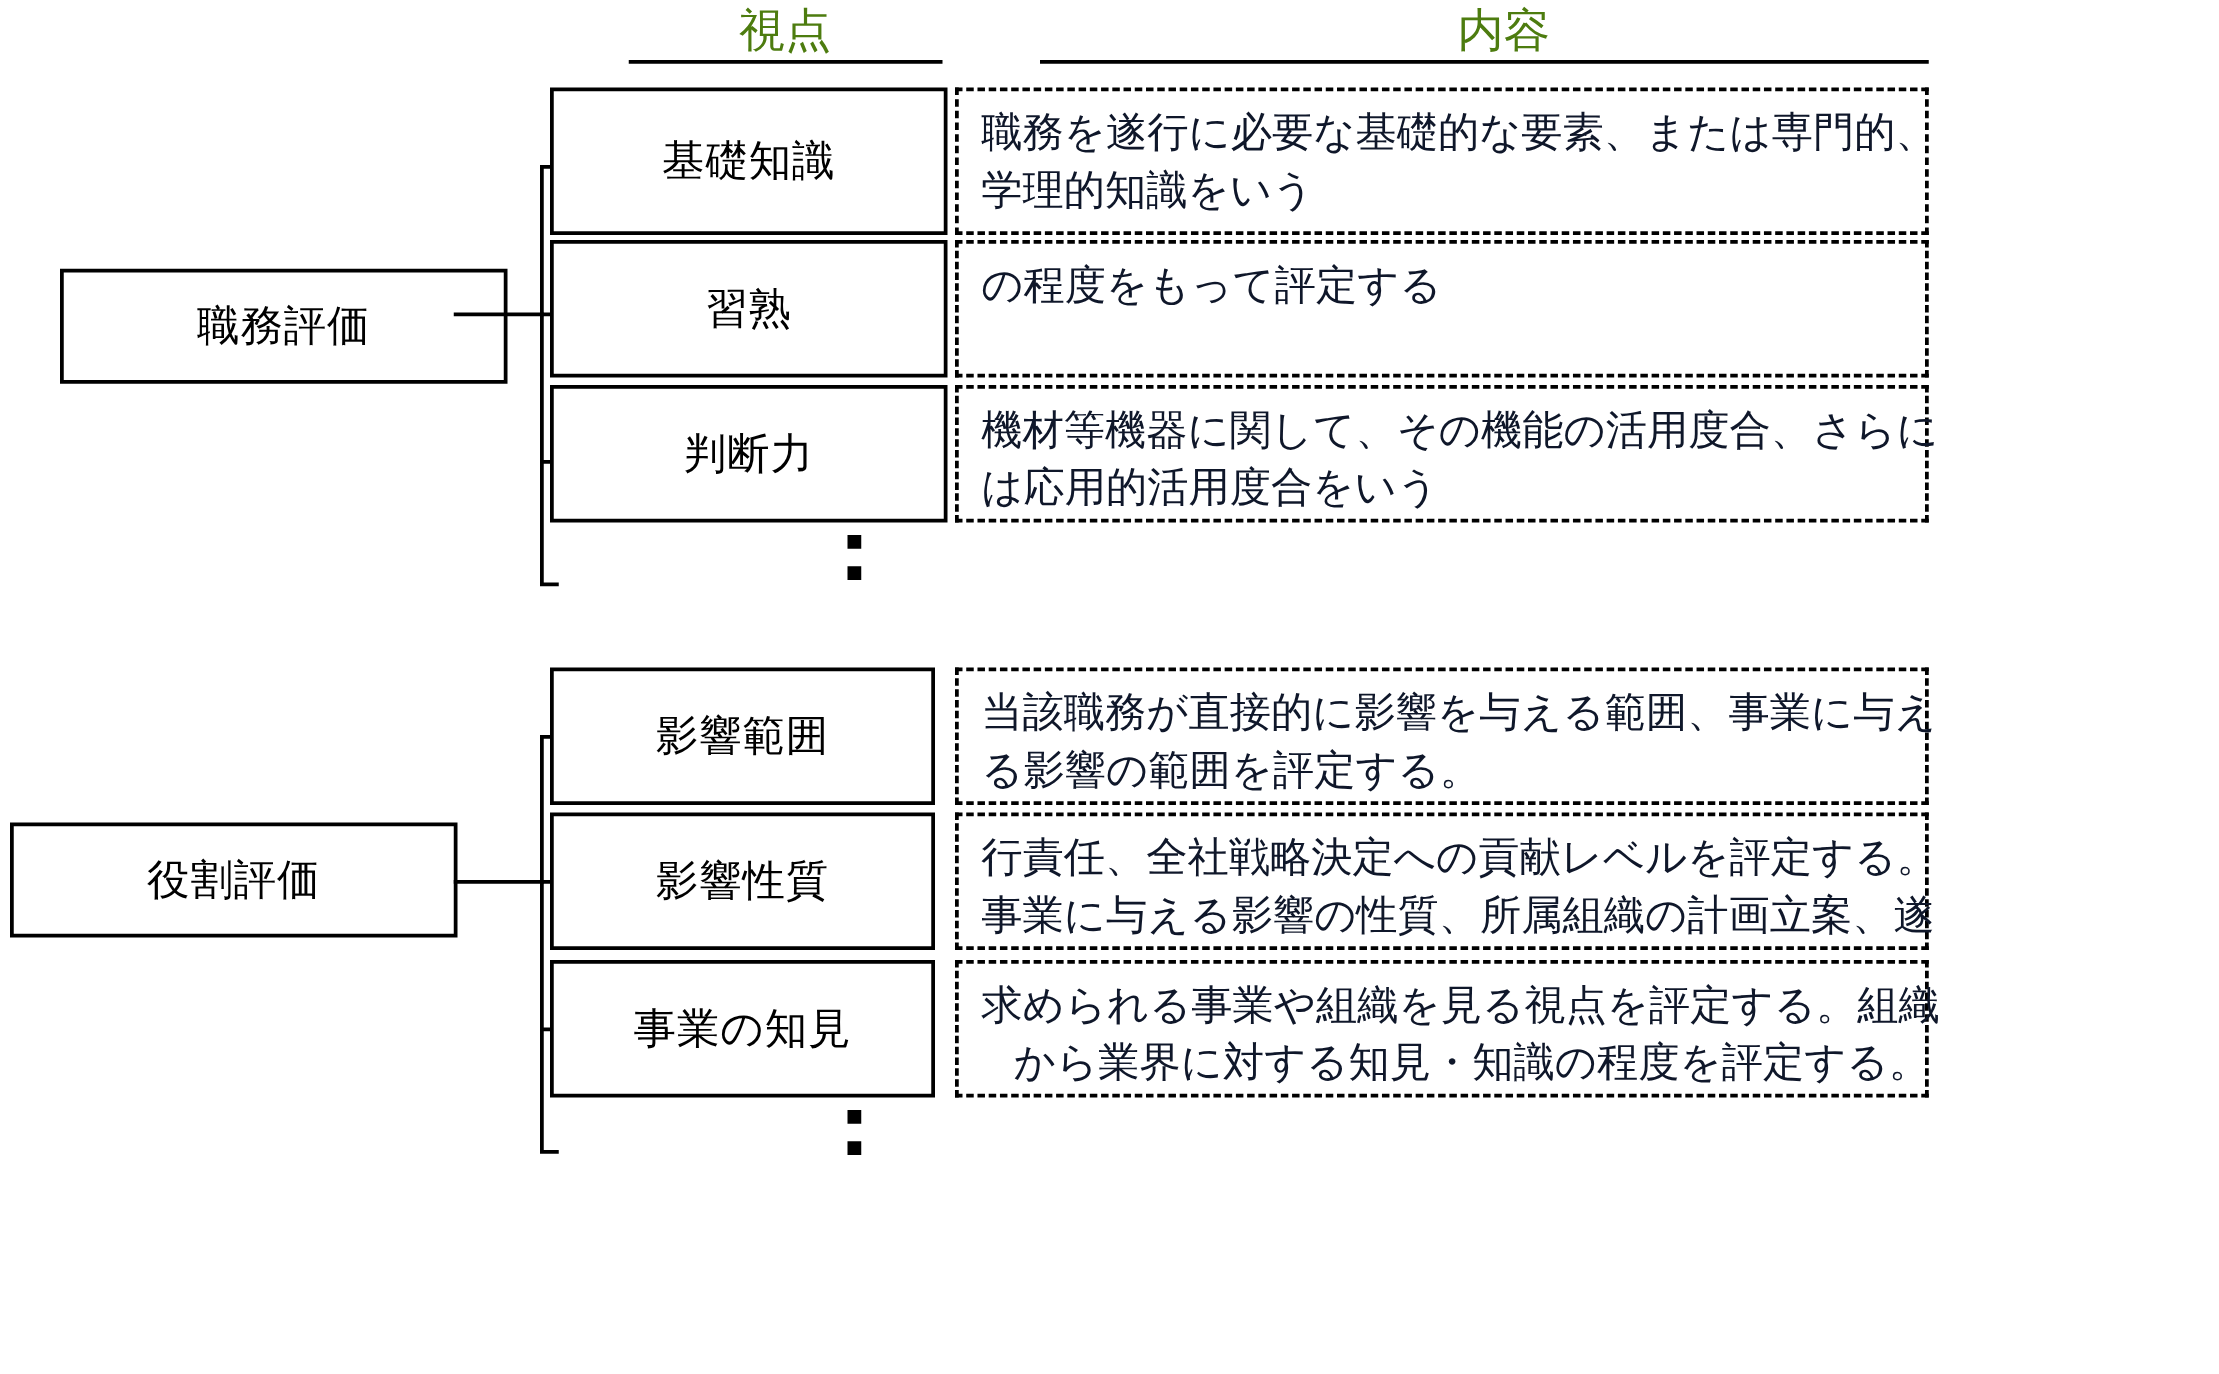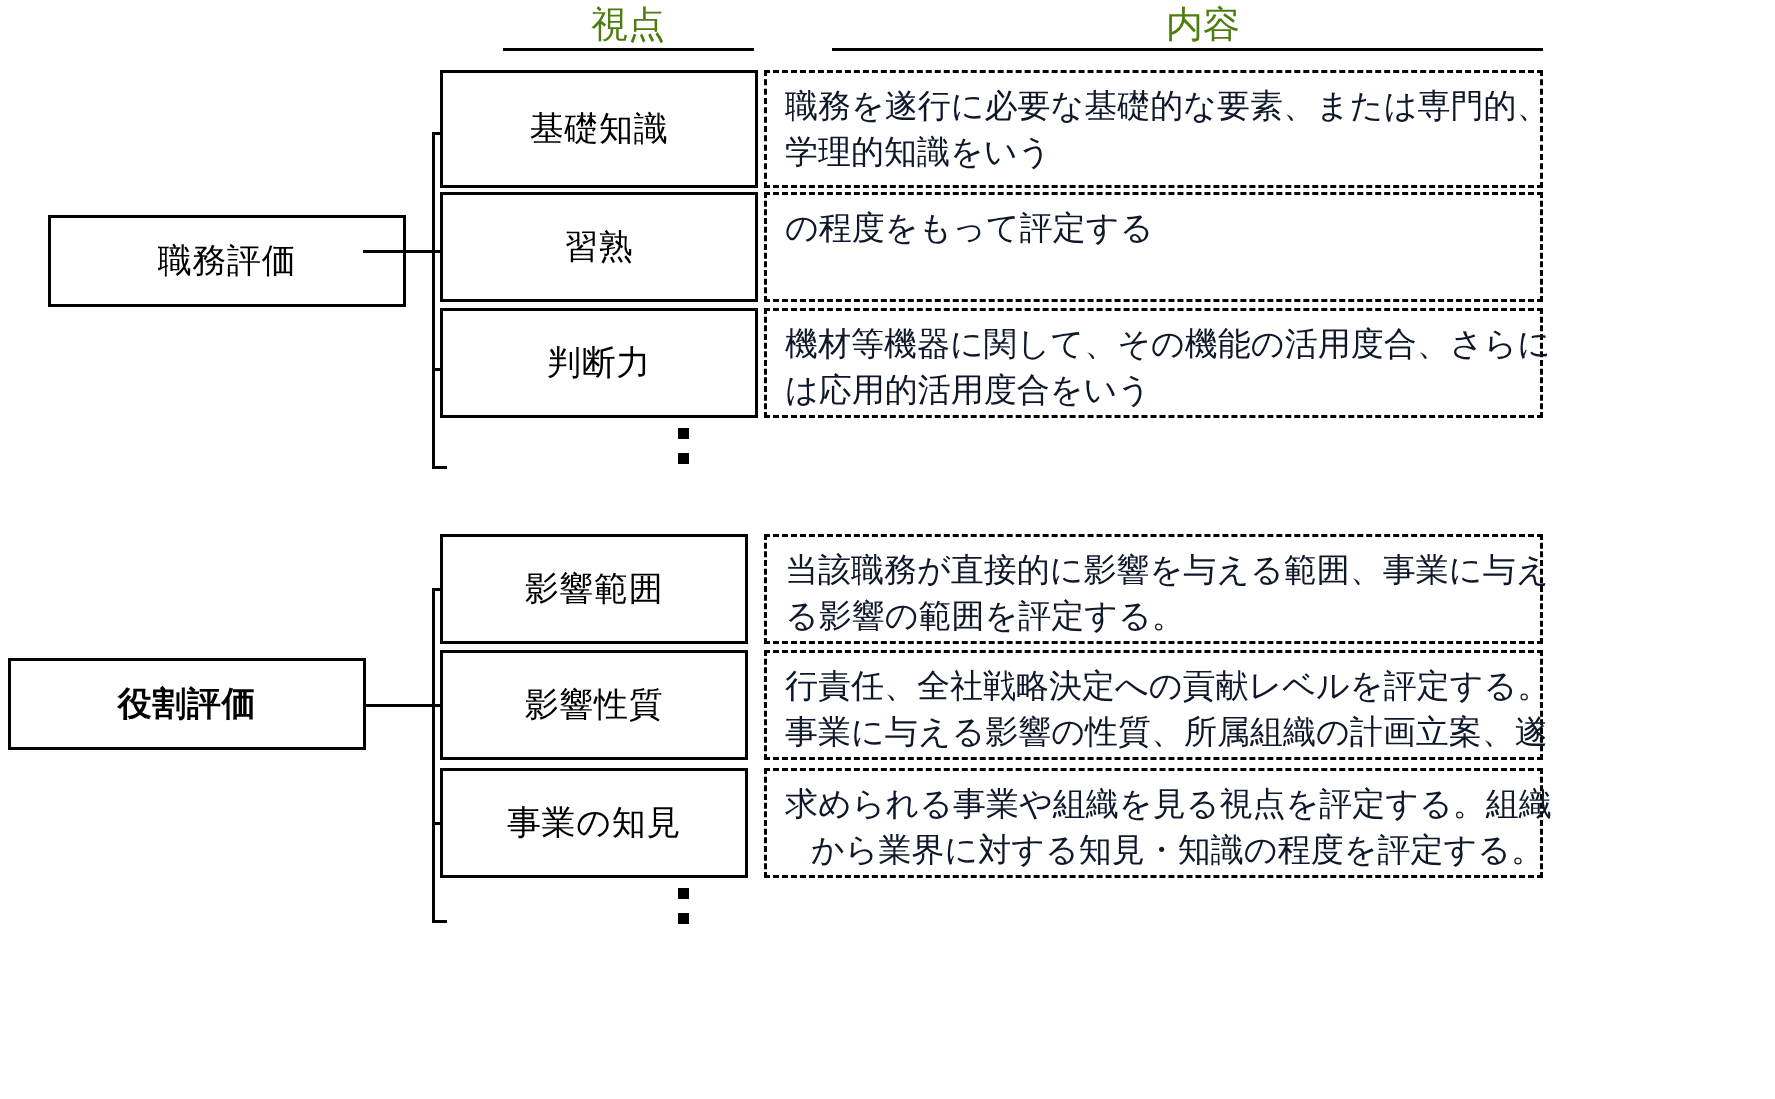--- a/index.html
+++ b/index.html
@@ -81,21 +81,21 @@
   <div class="dbox" style="left:764px;top:308px;width:779px;height:110px;">
     <span class="ln">機材等機器に関して、その機能の活用度合、さらに</span>
     <span class="ln">は応用的活用度合をいう</span>
   </div>
 
   <div class="vdots" style="left:678px;top:428px;">
     <i></i>
     <i></i>
   </div>
 
-  <div class="box root-box" style="left:8px;top:658px;width:358px;height:92px;font-weight:bold;">役割評価</div>
+  <div class="box root-box" style="left:8px;top:658px;width:358px;height:92px;">役割評価</div>
 
   <div class="hline" style="left:363px;top:704px;width:72px;"></div>
   <div class="vline" style="left:432px;top:588px;width:0;height:334px;"></div>
   <div class="hline" style="left:432px;top:588px;width:72px;"></div>
   <div class="hline" style="left:432px;top:704px;width:72px;"></div>
   <div class="hline" style="left:432px;top:822px;width:72px;"></div>
   <div class="hline" style="left:432px;top:920px;width:15px;"></div>
 
   <div class="box" style="left:440px;top:534px;width:308px;height:110px;">影響範囲</div>
   <div class="box" style="left:440px;top:650px;width:308px;height:110px;font-family:Liberation Mono, monospace;">影響性質</div>

